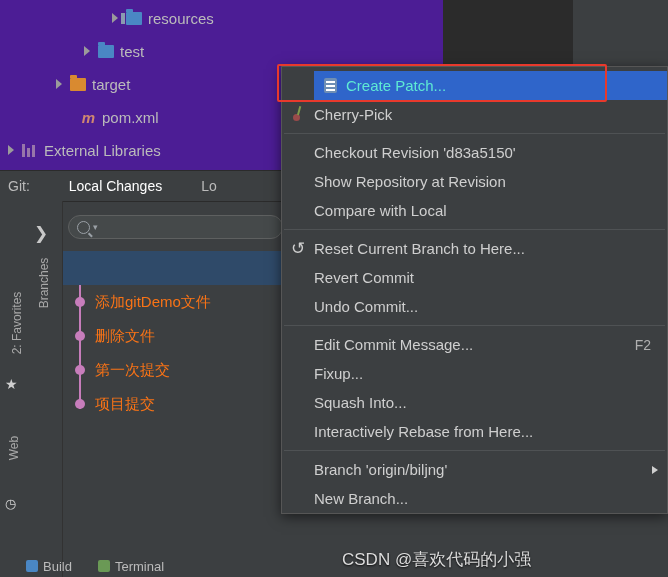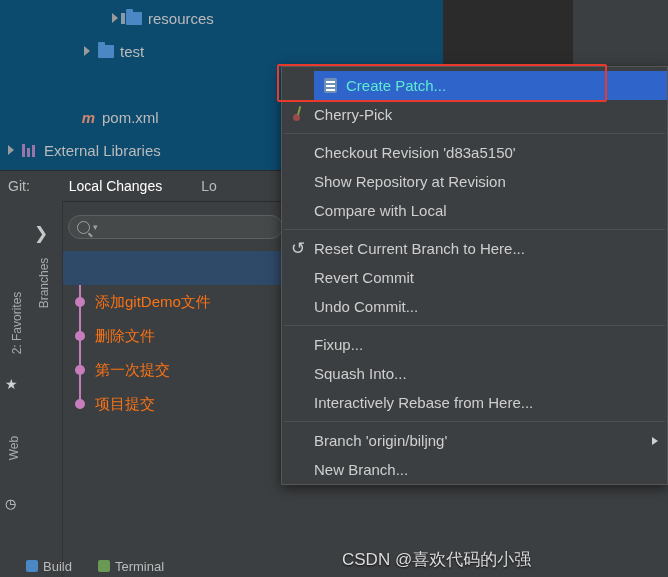--- a/index.html
+++ b/index.html
@@ -38,21 +38,21 @@
     position: absolute;
     left: 573px; top: 0;
     width: 95px; height: 170px;
     background: #3c3f41;
   }
   .tree {
     position: absolute;
     left: 0; top: 0;
     width: 443px;
     height: 170px;
-    background: #0c4a6e;
+    background: #4c1d95;
   }
   .tree-row {
     position: absolute;
     left: 0;
     width: 443px;
     height: 28px;
     display: flex;
     align-items: center;
     font-size: 15px;
     color: #bbbbbb;
@@ -439,20 +439,25 @@
       <span class="res-ico"></span>
       <span>resources</span>
     </div>
 
     <div class="tree-row" style="top:37px; padding-left:80px;">
       <span class="arrow closed"></span>
       <span class="folder-ico blue"></span>
       <span>test</span>
     </div>
 
+    <div class="tree-row" style="top:70px; padding-left:52px;">
+      <span class="arrow closed"></span>
+      <span class="folder-ico orange"></span>
+      <span>target</span>
+    </div>
 
     <div class="tree-row" style="top:103px; padding-left:80px;">
       <span class="m-ico">m</span>
       <span>pom.xml</span>
     </div>
 
     <div class="tree-row" style="top:136px; padding-left:4px;">
       <span class="arrow closed"></span>
       <span class="lib-ico">
         <i style="height:13px"></i>
@@ -573,20 +578,25 @@
     </div>
     <div class="mi">
       <span class="mi-ico"></span>
       <span class="mi-text">Undo Commit...</span>
     </div>
 
     <div class="sep"></div>
 
     <div class="mi">
       <span class="mi-ico"></span>
+      <span class="mi-text">Edit Commit Message...</span>
+      <span class="mi-accel">F2</span>
+    </div>
+    <div class="mi">
+      <span class="mi-ico"></span>
       <span class="mi-text">Fixup...</span>
     </div>
     <div class="mi">
       <span class="mi-ico"></span>
       <span class="mi-text">Squash Into...</span>
     </div>
     <div class="mi">
       <span class="mi-ico"></span>
       <span class="mi-text">Interactively Rebase from Here...</span>
     </div>

